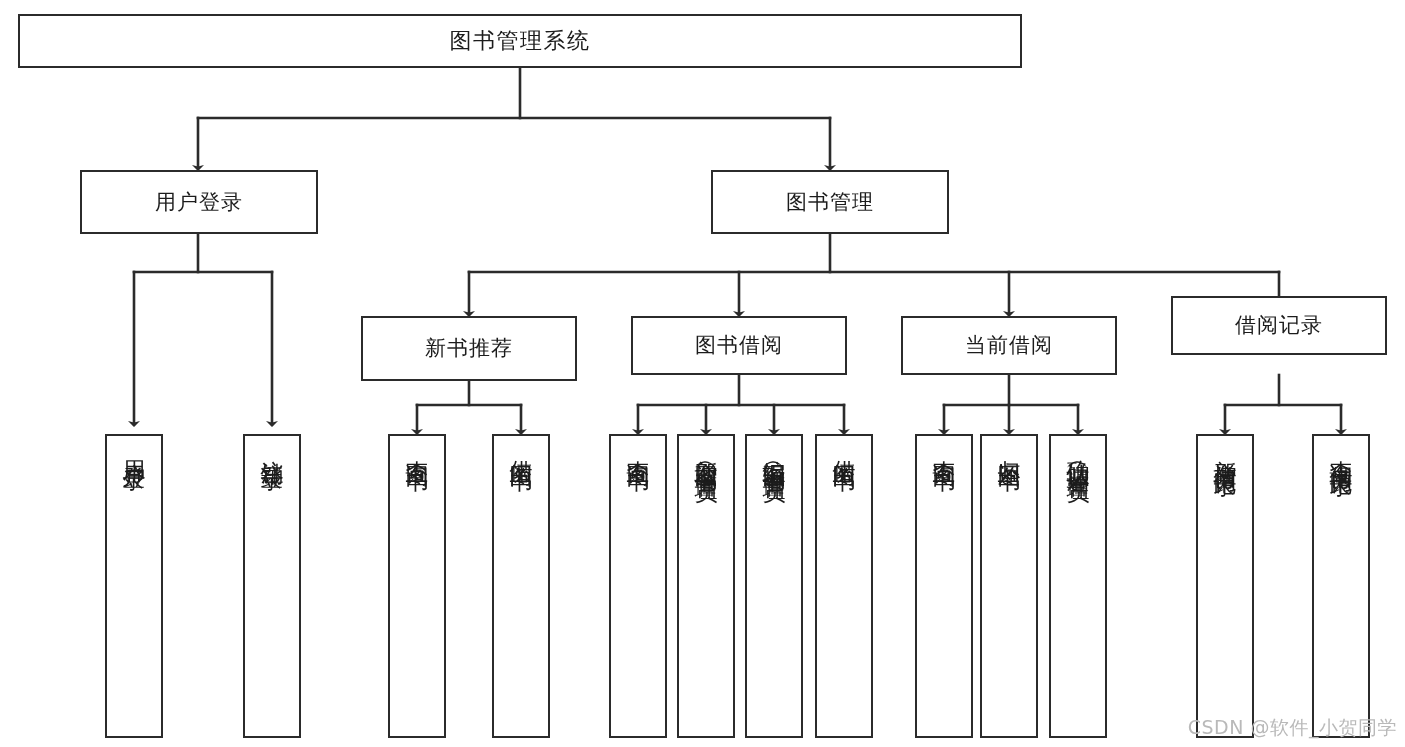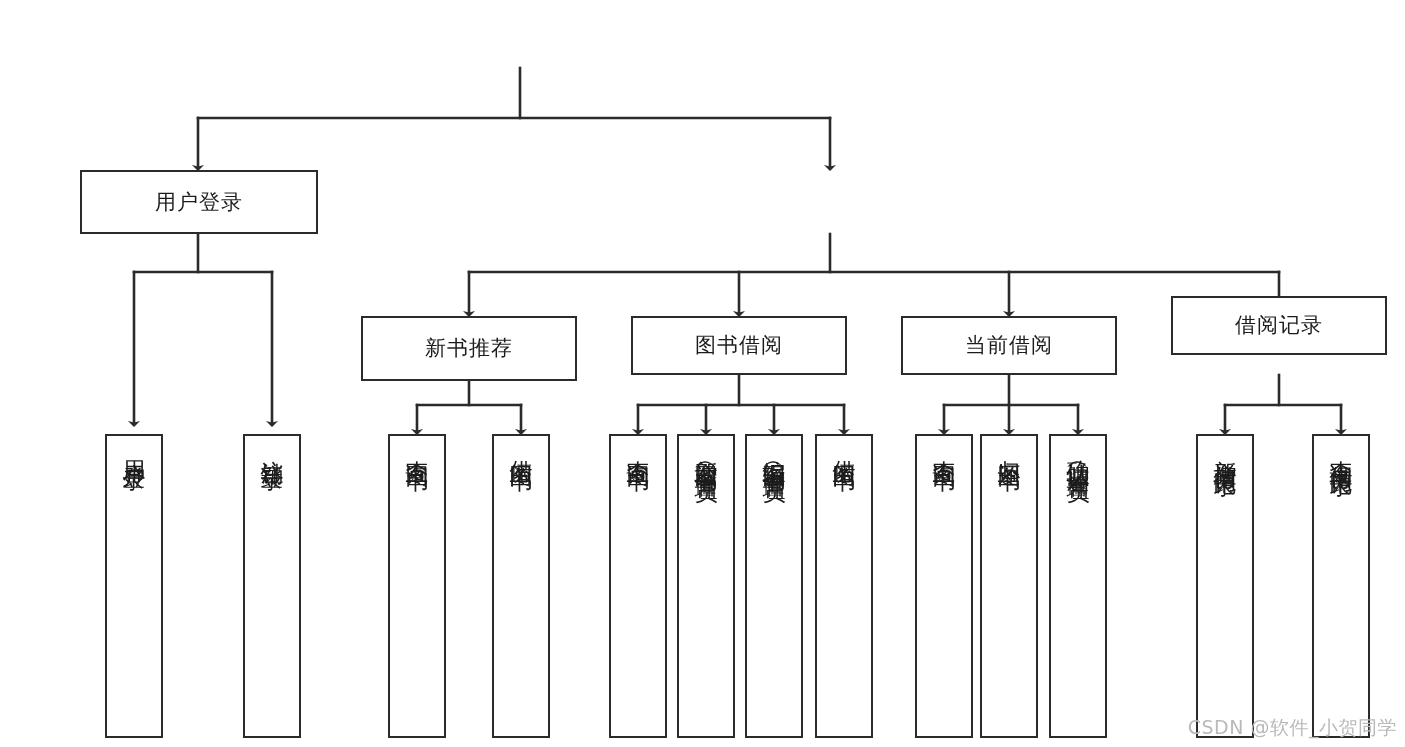--- a/index.html
+++ b/index.html
@@ -122,24 +122,30 @@
       <path d="M1009,405 L1009,432" marker-end="url(#arrow)"></path>
       <path d="M1078,405 L1078,432" marker-end="url(#arrow)"></path>
 
       <path d="M1279,375 L1279,405"></path>
       <path d="M1225,405 L1341,405"></path>
       <path d="M1225,405 L1225,432" marker-end="url(#arrow)"></path>
       <path d="M1341,405 L1341,432" marker-end="url(#arrow)"></path>
     </g>
   </svg>
 
+  <div class="node root horiz" style="left:18px; top:14px; width:1004px; height:54px;">
+    <span class="label">图书管理系统</span>
+  </div>
 
   <div class="node horiz" style="left:80px; top:170px; width:238px; height:64px;">
     <span class="label">用户登录</span>
   </div>
+  <div class="node horiz" style="left:711px; top:170px; width:238px; height:64px;">
+    <span class="label">图书管理</span>
+  </div>
 
   <div class="node horiz" style="left:361px; top:316px; width:216px; height:65px;">
     <span class="label">新书推荐</span>
   </div>
   <div class="node horiz" style="left:901px; top:316px; width:216px; height:59px;">
     <span class="label">当前借阅</span>
   </div>
   <div class="node horiz" style="left:631px; top:316px; width:216px; height:59px;">
     <span class="label">图书借阅</span>
   </div>

